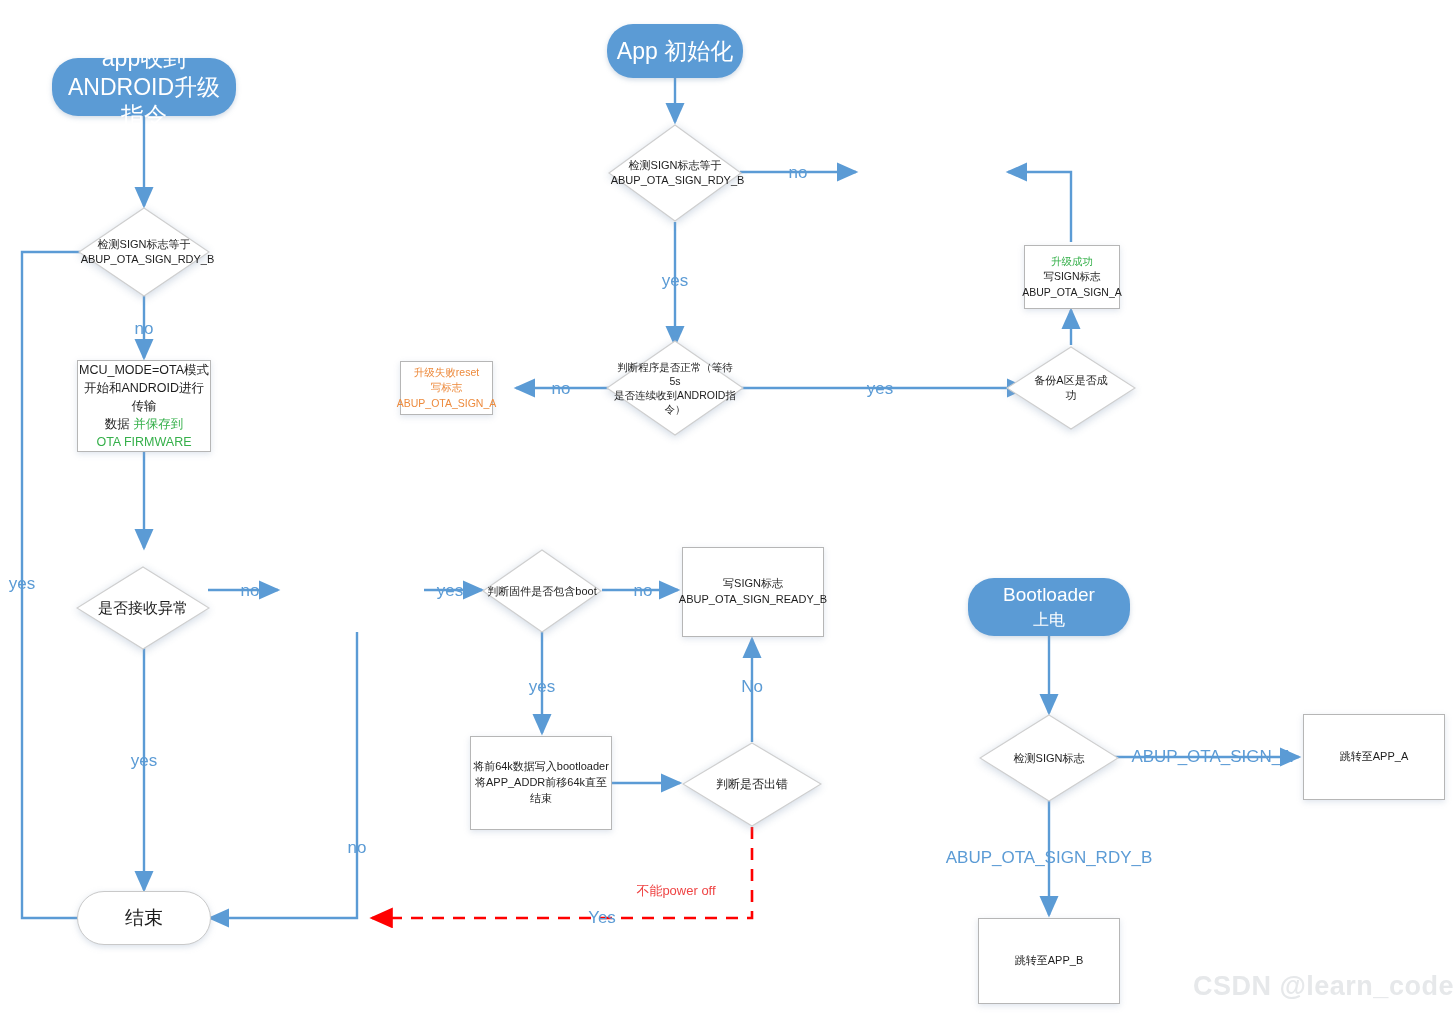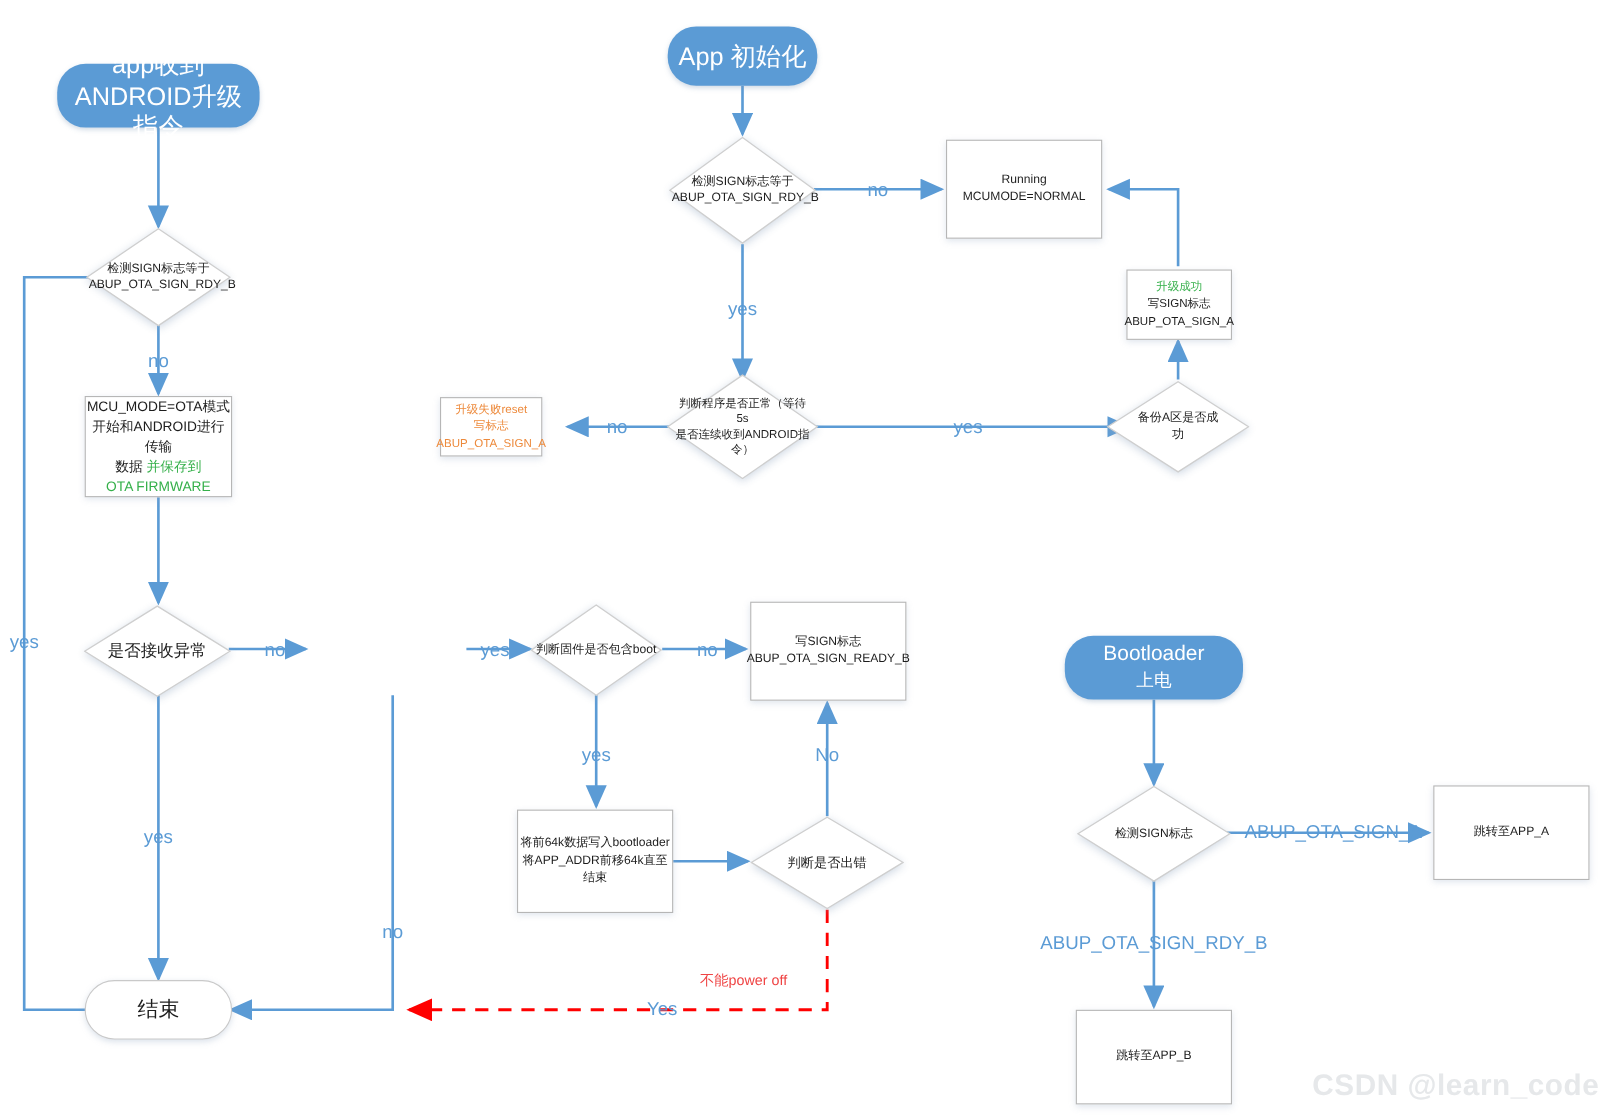--- a/index.html
+++ b/index.html
@@ -166,21 +166,21 @@
 
   <div class="node procbox" style="left:77px;top:360px;width:134px;height:92px;font-size:12.5px;">
     <div>
       <span>MCU_MODE=OTA模式</span><br>
       <span>开始和ANDROID进行传输</span><br>
       <span>数据 </span><span class="t-green">并保存到</span><br>
       <span class="t-green">OTA FIRMWARE</span>
     </div>
   </div>
 
-  <div class="node diamond" style="left:76px;top:550px;width:134px;height:84px;font-size:15px;">
+  <div class="node diamond" style="left:76px;top:566px;width:134px;height:84px;font-size:15px;">
     <svg class="dshape" viewBox="0 0 134 84" preserveAspectRatio="none">
       <polygon points="67,1 133,42 67,83 1,42" fill="#ffffff" stroke="#cfcfcf" stroke-width="1.2"></polygon>
     </svg>
     <div class="dtext" style="width:100%">
       <span>是否接收异常</span>
     </div>
   </div>
 
 
   <div class="node diamond" style="left:482px;top:549px;width:120px;height:84px;font-size:11px;">
@@ -238,26 +238,20 @@
   <div class="node diamond" style="left:608px;top:124px;width:134px;height:98px;font-size:11px;">
     <svg class="dshape" viewBox="0 0 134 98" preserveAspectRatio="none">
       <polygon points="67,1 133,49 67,97 1,49" fill="#ffffff" stroke="#cfcfcf" stroke-width="1.2"></polygon>
     </svg>
     <div class="dtext" style="width:96%">
       <span>检测SIGN标志等于</span><br>
       <span>ABUP_OTA_SIGN_RDY_B</span>
     </div>
   </div>
 
-  <div class="node procbox" style="left:860px;top:127px;width:142px;height:90px;font-size:11px;">
-    <div>
-      <span>Running</span><br>
-      <span>MCUMODE=NORMAL</span>
-    </div>
-  </div>
 
   <div class="node procbox" style="left:1024px;top:245px;width:96px;height:64px;font-size:10.5px;">
     <div>
       <span class="t-green">升级成功</span><br>
       <span>写SIGN标志</span><br>
       <span>ABUP_OTA_SIGN_A</span>
     </div>
   </div>
 
   <div class="node diamond" style="left:606px;top:340px;width:138px;height:96px;font-size:10.5px;">

